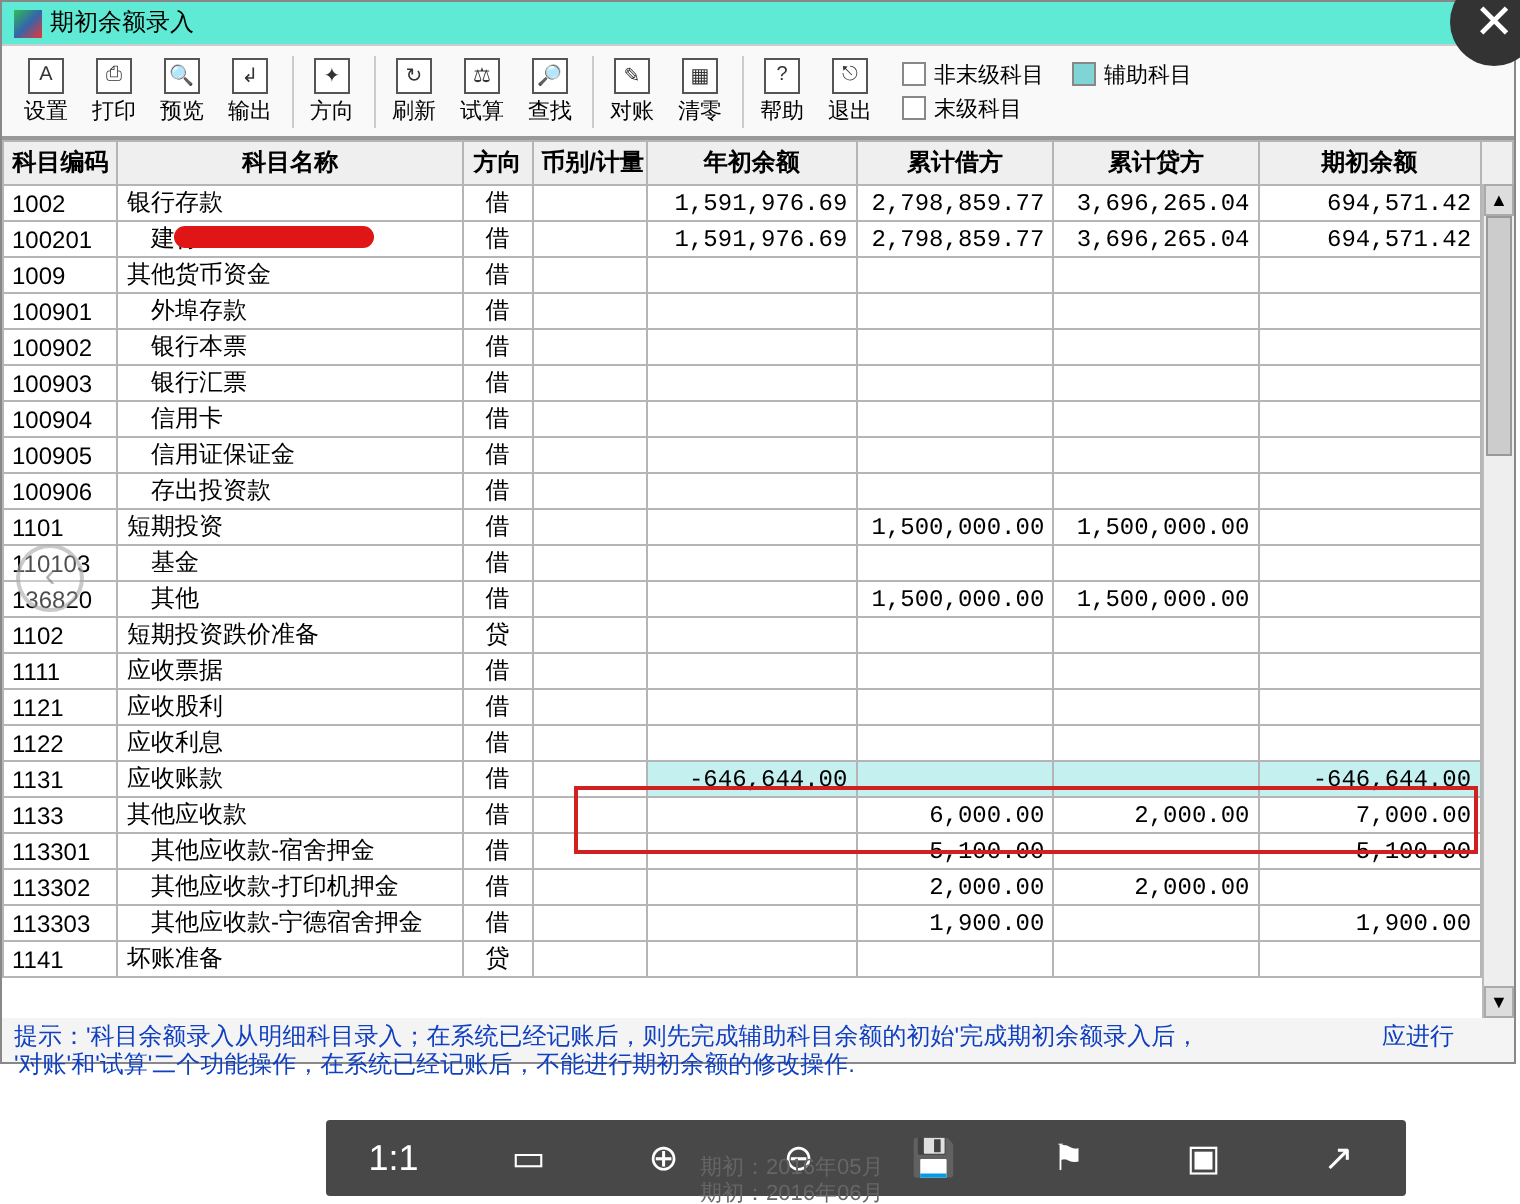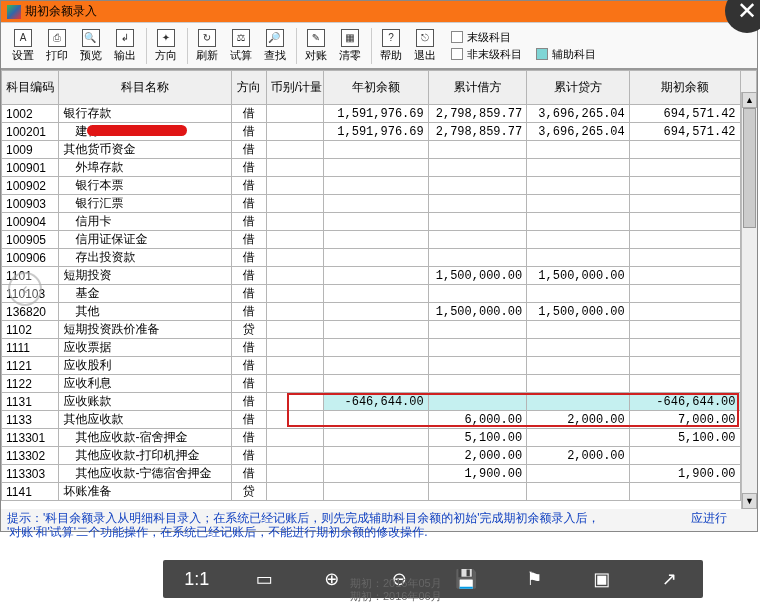--- a/index.html
+++ b/index.html
@@ -1,36 +1,36 @@
 <!DOCTYPE html>
 <html><head>
 <meta charset="utf-8">
 <style>
 * { box-sizing: border-box; margin: 0; padding: 0; }
 body { font-family: "Microsoft YaHei", SimSun, sans-serif; font-size: 12px; background: #fff; width: 760px; height: 602px; overflow: hidden; position: relative; }
 .window { border: 1px solid #888; width: 758px; height: 532px; background: #f4f4f4; position: relative; }
-.titlebar { height: 22px; background: #f97316; border-bottom: 1px solid #ccc; display: flex; align-items: center; padding: 0 6px; }
+.titlebar { height: 22px; background: #5eead4; border-bottom: 1px solid #ccc; display: flex; align-items: center; padding: 0 6px; }
 .titlebar .icon { width: 14px; height: 14px; margin-right: 4px; display: inline-block; background: linear-gradient(135deg,#3b5,#36a,#e33); }
 .titlebar .title { font-size: 12px; }
 .close-x { position: absolute; right: -12px; top: -12px; width: 44px; height: 44px; border-radius: 22px; background: #333; color: #fff; display: flex; align-items: center; justify-content: center; font-size: 24px; z-index: 50; }
 .toolbar { height: 46px; border-bottom: 1px solid #999; display: flex; align-items: center; padding: 2px 6px; background: #f9f9f9; }
 .tb-btn { display: flex; flex-direction: column; align-items: center; justify-content: center; width: 32px; height: 40px; margin-right: 2px; cursor: pointer; }
 .tb-btn .ic { width: 18px; height: 18px; border: 1px solid #555; display: flex; align-items: center; justify-content: center; font-size: 10px; color: #333; background: #fff; }
 .tb-btn .lbl { font-size: 11px; margin-top: 1px; }
 .tb-sep { width: 1px; height: 36px; background: #ccc; margin: 0 3px; }
 .legend { margin-left: 8px; display: flex; flex-direction: column; gap: 2px; font-size: 11px; }
 .legend-row { display: flex; align-items: center; gap: 14px; }
 .lg-item { display: flex; align-items: center; gap: 4px; }
 .lg-sw { width: 12px; height: 12px; border: 1px solid #888; }
 .sw-none { background: #fff; }
 .sw-aux { background: #7fd5d5; }
 .grid-wrap { position: relative; height: 440px; overflow: hidden; background: #fff; border-top: 1px solid #999; }
 table { border-collapse: collapse; width: 100%; table-layout: fixed; }
 th, td { border: 1px solid #b5b5b5; font-size: 12px; height: 16.6px; padding: 0 4px; overflow: hidden; white-space: nowrap; }
-th { background: #efefef; font-weight: normal; text-align: center; height: 34px; }
+th { background: #efefef; font-weight: bold; text-align: center; height: 22px; }
 td.code { text-align: left; }
 td.name { text-align: left; }
 td.dir { text-align: center; }
 td.cur { text-align: center; }
 td.num { text-align: right; font-family: "Courier New", monospace; }
 .indent1 { padding-left: 16px; }
 .row-aux td { background: #c5f0f0; }
 .row-aux td.code, .row-aux td.name, .row-aux td.dir, .row-aux td.cur { background: #fff; }
 .redact { position: absolute; left: 120px; top: 2px; width: 100px; height: 11px; background: #e01515; border-radius: 6px; }
 .sel-rect { position: absolute; border: 2px solid #d02020; pointer-events: none; }
@@ -105,31 +105,31 @@
         <div class="lbl">帮助</div>
       </div>
       <div class="tb-btn">
         <div class="ic">⎋</div>
         <div class="lbl">退出</div>
       </div>
       <div class="legend">
         <div class="legend-row">
           <div class="lg-item">
             <span class="lg-sw sw-none"></span>
-            <span>末级科目</span>
+            <span>非末级科目</span>
+          </div>
+          <div class="lg-item">
+            <span class="lg-sw sw-aux"></span>
+            <span>辅助科目</span>
           </div>
         </div>
         <div class="legend-row">
           <div class="lg-item">
             <span class="lg-sw sw-none"></span>
-            <span>非末级科目</span>
-          </div>
-          <div class="lg-item">
-            <span class="lg-sw sw-aux"></span>
-            <span>辅助科目</span>
+            <span>末级科目</span>
           </div>
         </div>
       </div>
     </div>
 
   <div class="grid-wrap">
     <table>
       <colgroup>
         <col style="width:56px">
           <col style="width:168px">

